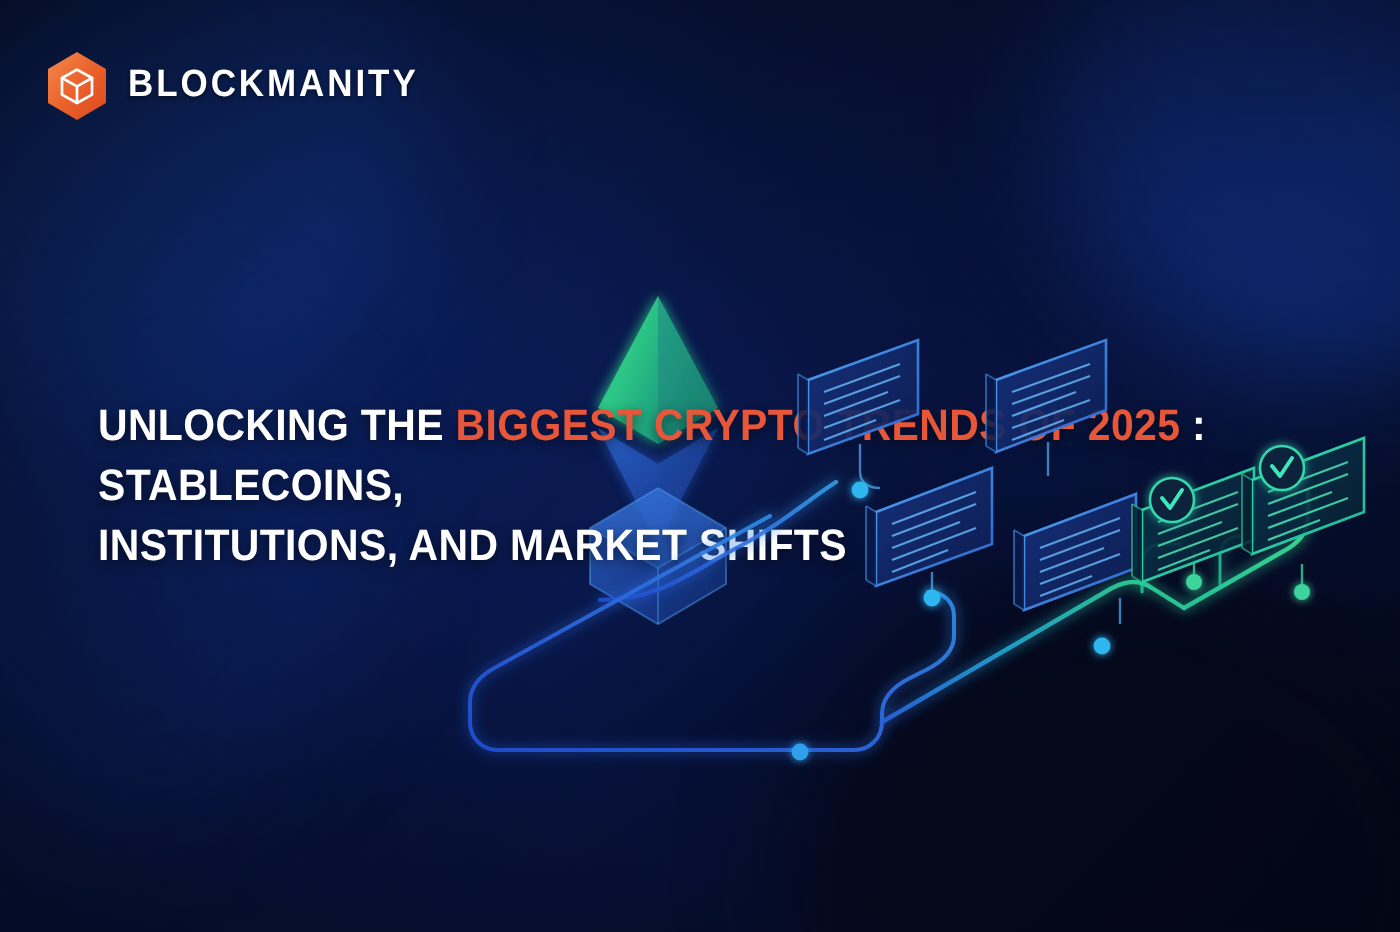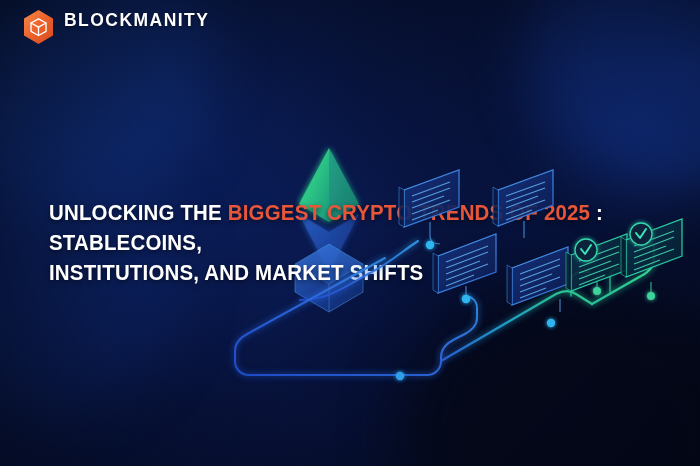--- a/index.html
+++ b/index.html
@@ -20,21 +20,21 @@
   .glow{position:absolute;border-radius:50%;filter:blur(28px);pointer-events:none;}
   .glow-tl{left:-90px;top:-90px;width:300px;height:300px;background:rgba(30,86,215,0.55);}
   .glow-tr{right:-110px;top:-70px;width:280px;height:260px;background:rgba(26,74,200,0.50);}
   .glow-ml{left:-60px;top:150px;width:240px;height:260px;background:rgba(20,56,160,0.32);}
   .glow-br{right:-40px;bottom:-120px;width:340px;height:300px;background:rgba(4,8,24,0.9);}
   .vignette{position:absolute;inset:0;
     background:radial-gradient(ellipse at 62% 72%, rgba(0,0,0,0) 26%, rgba(2,5,16,0.55) 72%, rgba(1,3,12,0.85) 100%);
     pointer-events:none;}
 
   
-  .logo{position:absolute;left:22px;top:9px;display:flex;gap:9px;}
+  .logo{position:absolute;left:22px;top:25px;display:flex;align-items:center;gap:9px;}
   .logo-mark{width:33px;height:36px;position:relative;display:block;}
   .logo-text{
     color:#ffffff;font-size:19px;font-weight:bold;letter-spacing:1.6px;
     font-family:"Liberation Sans", sans-serif;
     transform:scaleX(0.92);transform-origin:left center;
     text-shadow:0 1px 3px rgba(0,0,0,.45);
   }
 
   
   .headline{

